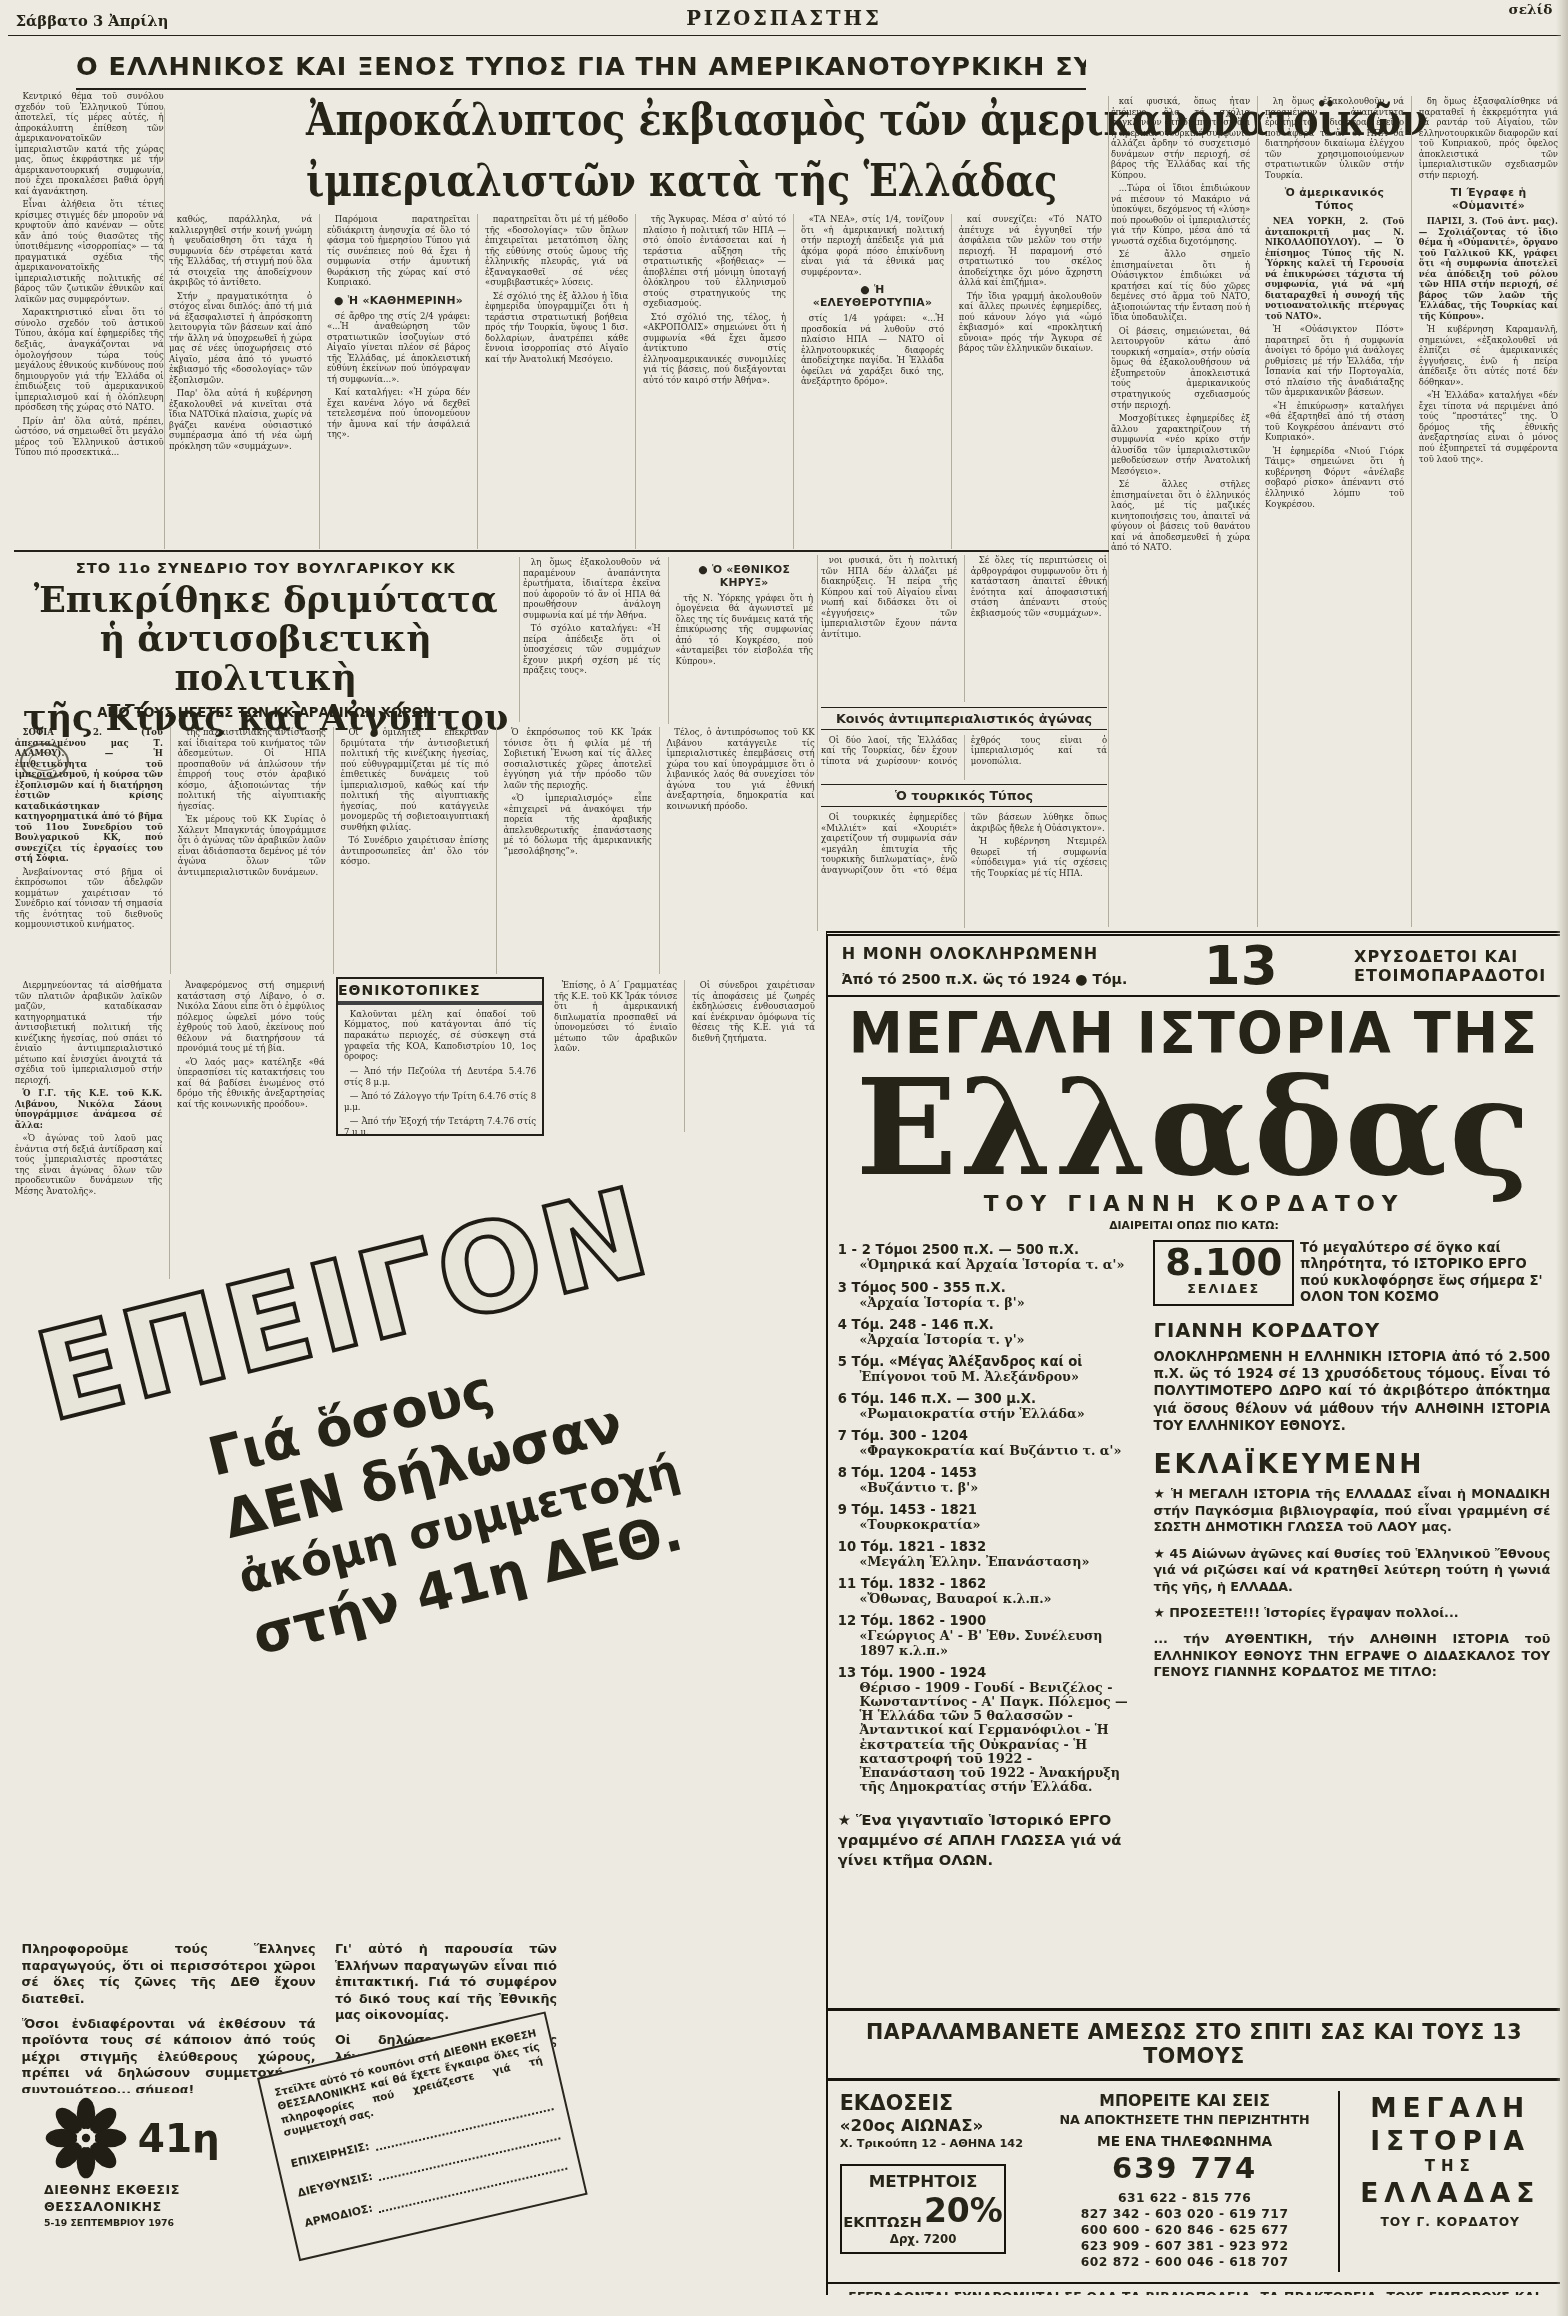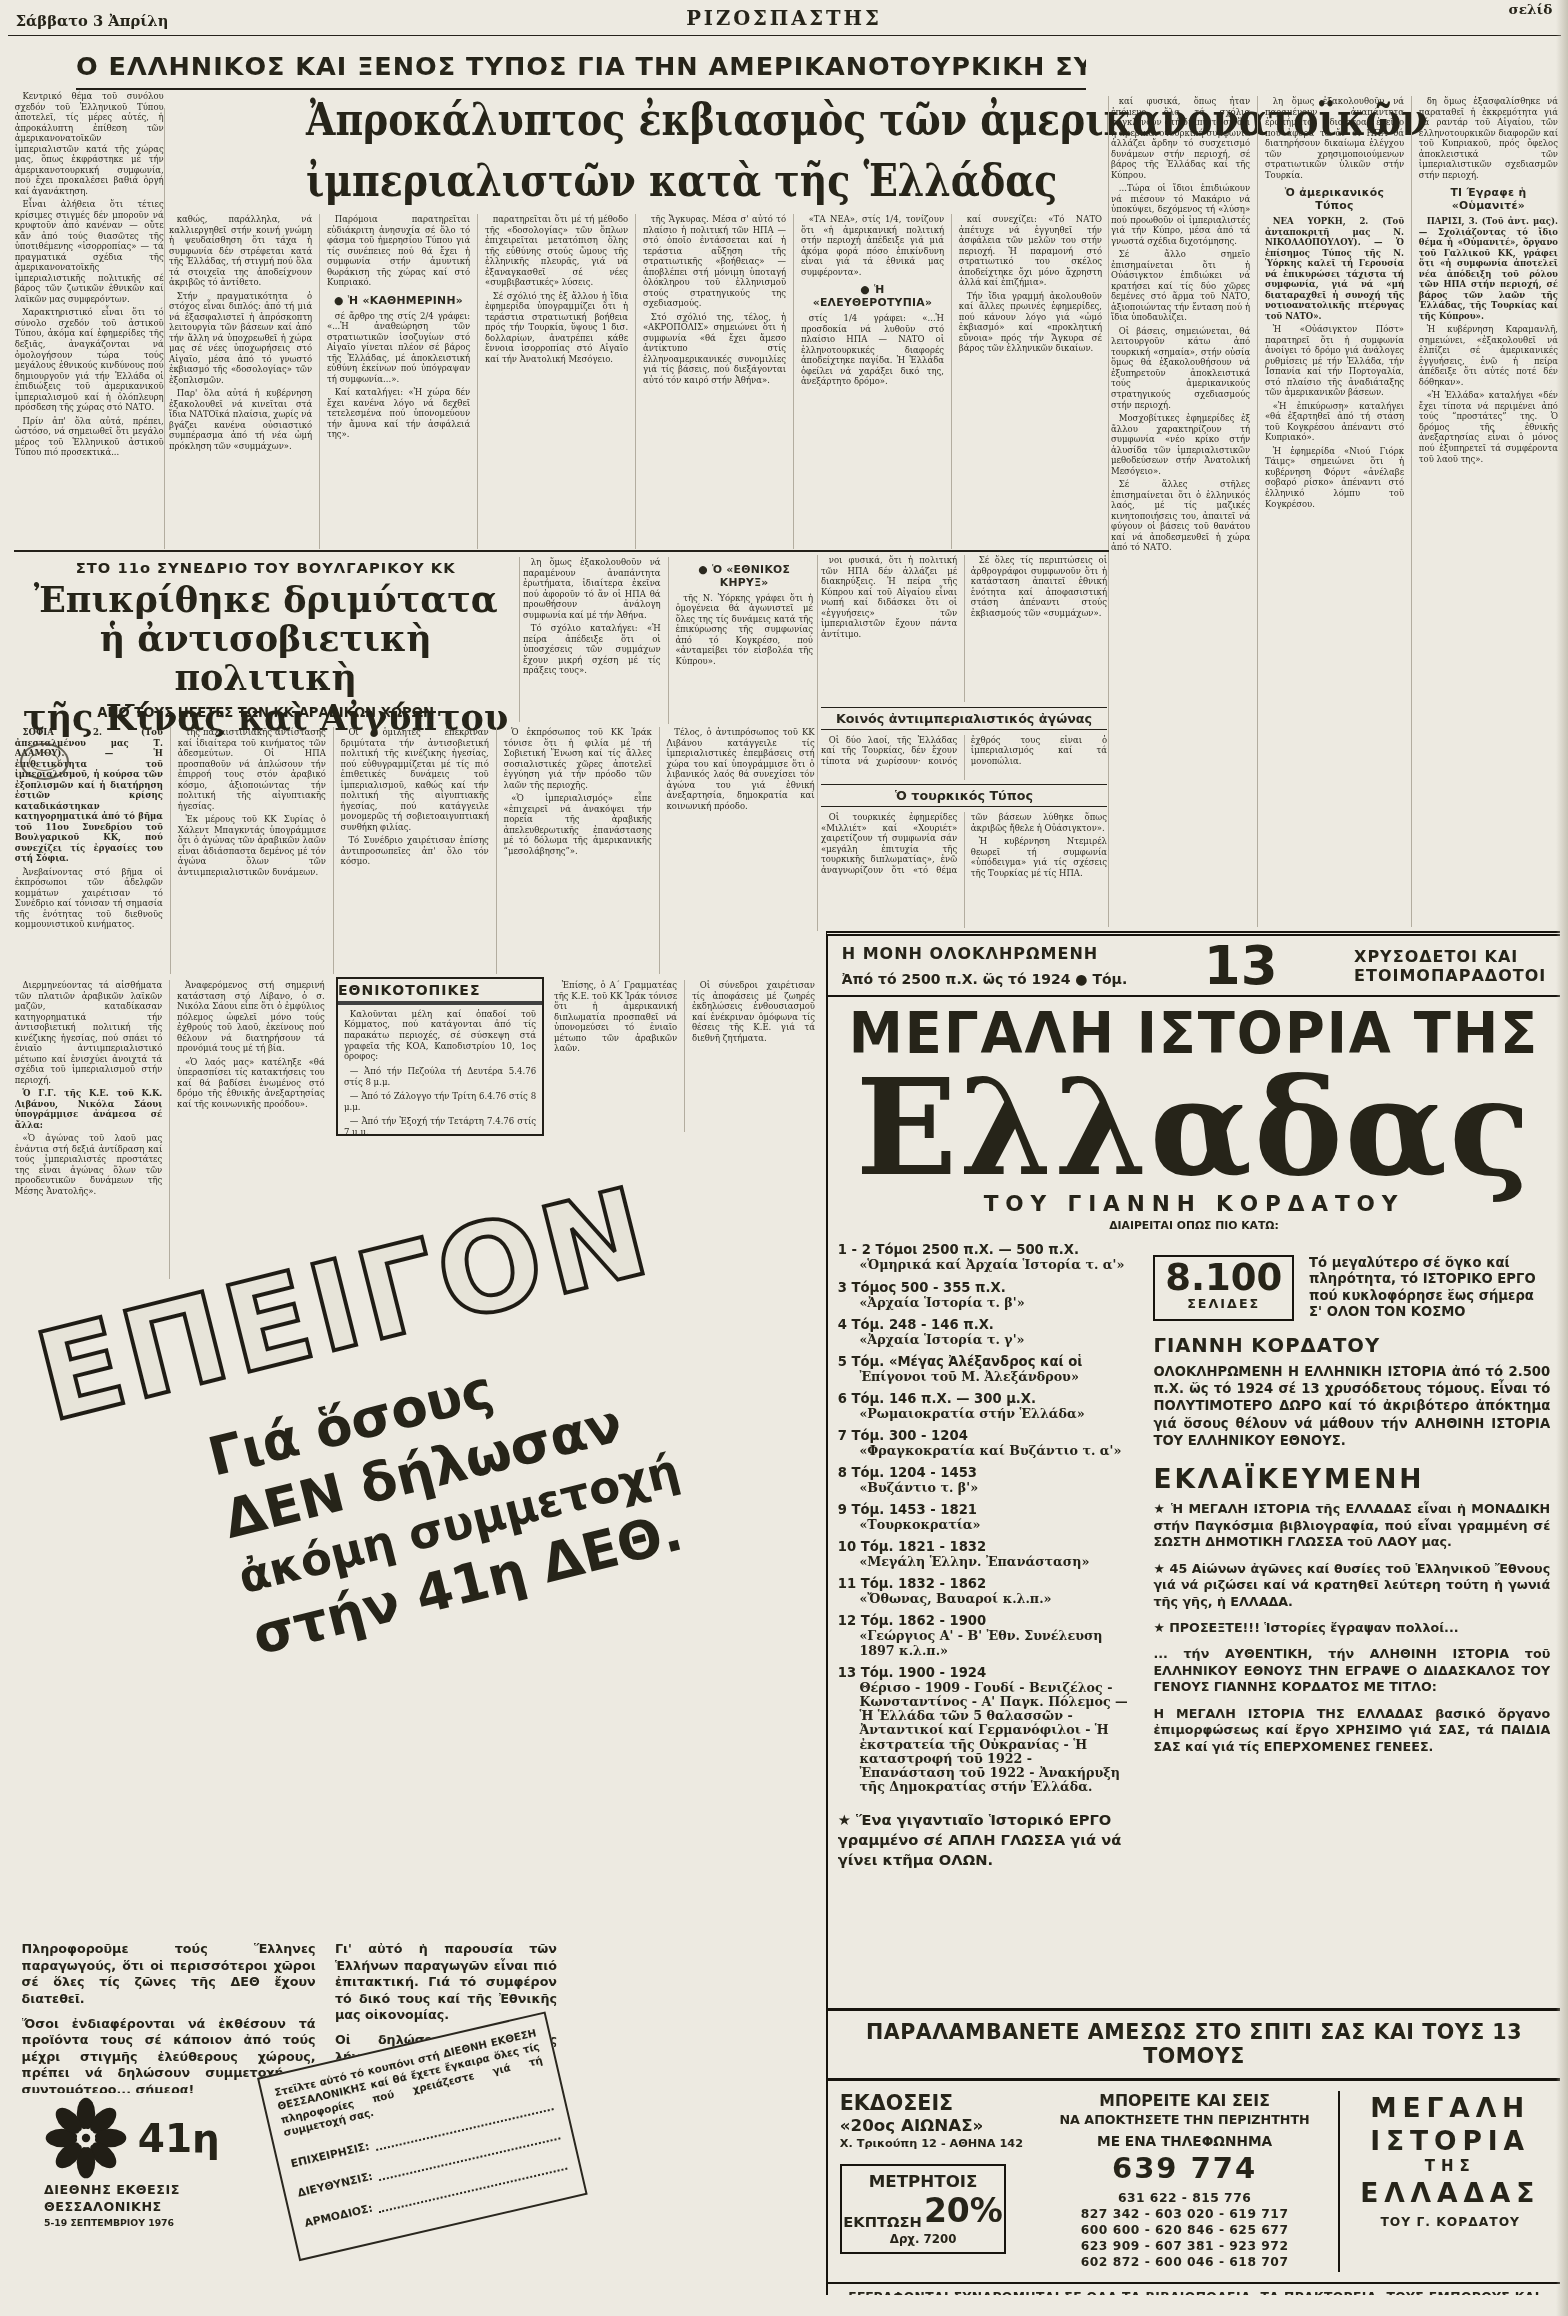--- a/index.html
+++ b/index.html
@@ -86,21 +86,21 @@
   .ha-t1{font:800 56px "DejaVu Sans",sans-serif;text-align:center;letter-spacing:2px;margin-top:3.9px;transform:scaleX(.97)}
   .ha-t2{font:700 133px "DejaVu Serif",serif;text-align:center;line-height:.92;letter-spacing:2px}
   .ha-t3{font:800 21.6px "DejaVu Sans",sans-serif;text-align:center;letter-spacing:6.9px;margin-top:2px}
   .ha-dn{font:700 10.8px "DejaVu Sans",sans-serif;text-align:center;margin:2.9px 0 3.9px}
   .ha-cols{display:flex;height:772px;overflow:hidden;padding:0 9.8px}
   .ha-left{width:294px;padding-right:9.8px;overflow:hidden}
   .ha-right{flex:1;padding-left:11.8px;overflow:hidden}
   .vols .vh{font:800 13.2px "DejaVu Sans",sans-serif;margin:6.9px 0 0}
   .vols .vt{font:700 12.7px "DejaVu Serif",serif;margin:1px 0 0 21.6px;line-height:1.12}
   .giant{font:800 14.7px/1.35 "DejaVu Sans",sans-serif;margin-top:15.7px}
-  .pgrow{display:flex;gap:15px;align-items:stretch;margin-top:19px}
+  .pgrow{display:flex;gap:6px;align-items:stretch;margin-top:4px}
   .pgbox{border:2.9px solid #17140e;padding:2px 9.8px;text-align:center}
   .pgnum{font:800 37px "DejaVu Sans",sans-serif;line-height:1}
   .pglbl{font:800 12.7px "DejaVu Sans",sans-serif;letter-spacing:2px}
   .pgtxt{flex:1;font:800 13.2px/1.25 "DejaVu Sans",sans-serif}
   .auth{font:800 19.6px "DejaVu Sans",sans-serif;margin:13.7px 0 5.9px;letter-spacing:1px}
   .compl{font:700 13.2px/1.3 "DejaVu Sans",sans-serif;text-align:justify}
   .ekl{font:800 26.5px "DejaVu Sans",sans-serif;letter-spacing:2.9px;margin:13.7px 0 7.8px}
   .bul p{font:700 12.7px/1.3 "DejaVu Sans",sans-serif;margin:0 0 9.8px;text-align:justify;text-indent:0}
   .recv{border-top:3.9px solid #17140e;border-bottom:3.9px solid #17140e;text-align:center;
         font:800 20.6px "DejaVu Sans",sans-serif;padding:9.8px 3.9px;letter-spacing:0.5px}
@@ -417,21 +417,20 @@
           <div class="pgtxt">Τό μεγαλύτερο σέ ὄγκο καί πληρότητα, τό ΙΣΤΟΡΙΚΟ ΕΡΓΟ πού κυκλοφόρησε ἕως σήμερα Σ' ΟΛΟΝ ΤΟΝ ΚΟΣΜΟ</div>
         </div>
         <div class="auth">ΓΙΑΝΝΗ ΚΟΡΔΑΤΟΥ</div>
         <div class="compl">ΟΛΟΚΛΗΡΩΜΕΝΗ Η ΕΛΛΗΝΙΚΗ ΙΣΤΟΡΙΑ ἀπό τό 2.500 π.Χ. ὥς τό 1924 σέ 13 χρυσόδετους τόμους. Εἶναι τό ΠΟΛΥΤΙΜΟΤΕΡΟ ΔΩΡΟ καί τό ἀκριβότερο ἀπόκτημα γιά ὅσους θέλουν νά μάθουν τήν ΑΛΗΘΙΝΗ ΙΣΤΟΡΙΑ ΤΟΥ ΕΛΛΗΝΙΚΟΥ ΕΘΝΟΥΣ.</div>
         <div class="ekl">ΕΚΛΑΪΚΕΥΜΕΝΗ</div>
         <div class="bul">
             <p>★ Ἡ ΜΕΓΑΛΗ ΙΣΤΟΡΙΑ τῆς ΕΛΛΑΔΑΣ εἶναι ἡ ΜΟΝΑΔΙΚΗ στήν Παγκόσμια βιβλιογραφία, πού εἶναι γραμμένη σέ ΣΩΣΤΗ ΔΗΜΟΤΙΚΗ ΓΛΩΣΣΑ τοῦ ΛΑΟΥ μας.</p>
             <p>★ 45 Αἰώνων ἀγῶνες καί θυσίες τοῦ Ἑλληνικοῦ Ἔθνους γιά νά ριζώσει καί νά κρατηθεῖ λεύτερη τούτη ἡ γωνιά τῆς γῆς, ἡ ΕΛΛΑΔΑ.</p>
             <p>★ ΠΡΟΣΕΞΤΕ!!! Ἱστορίες ἔγραψαν πολλοί...</p>
             <p>... τήν ΑΥΘΕΝΤΙΚΗ, τήν ΑΛΗΘΙΝΗ ΙΣΤΟΡΙΑ τοῦ ΕΛΛΗΝΙΚΟΥ ΕΘΝΟΥΣ ΤΗΝ ΕΓΡΑΨΕ Ο ΔΙΔΑΣΚΑΛΟΣ ΤΟΥ ΓΕΝΟΥΣ ΓΙΑΝΝΗΣ ΚΟΡΔΑΤΟΣ ΜΕ ΤΙΤΛΟ:</p>
-            <p>Η ΜΕΓΑΛΗ ΙΣΤΟΡΙΑ ΤΗΣ ΕΛΛΑΔΑΣ βασικό ὄργανο ἐπιμορφώσεως καί ἔργο ΧΡΗΣΙΜΟ γιά ΣΑΣ, τά ΠΑΙΔΙΑ ΣΑΣ καί γιά τίς ΕΠΕΡΧΟΜΕΝΕΣ ΓΕΝΕΕΣ.</p>
           </div>
       </div>
     </div>
 
     <div class="recv">ΠΑΡΑΛΑΜΒΑΝΕΤΕ ΑΜΕΣΩΣ ΣΤΟ ΣΠΙΤΙ ΣΑΣ ΚΑΙ ΤΟΥΣ 13 ΤΟΜΟΥΣ</div>
 
     <div class="ha-bot">
       <div class="pub">
         <div class="p1">ΕΚΔΟΣΕΙΣ</div>
         <div class="p2">«20ος ΑΙΩΝΑΣ»</div>

